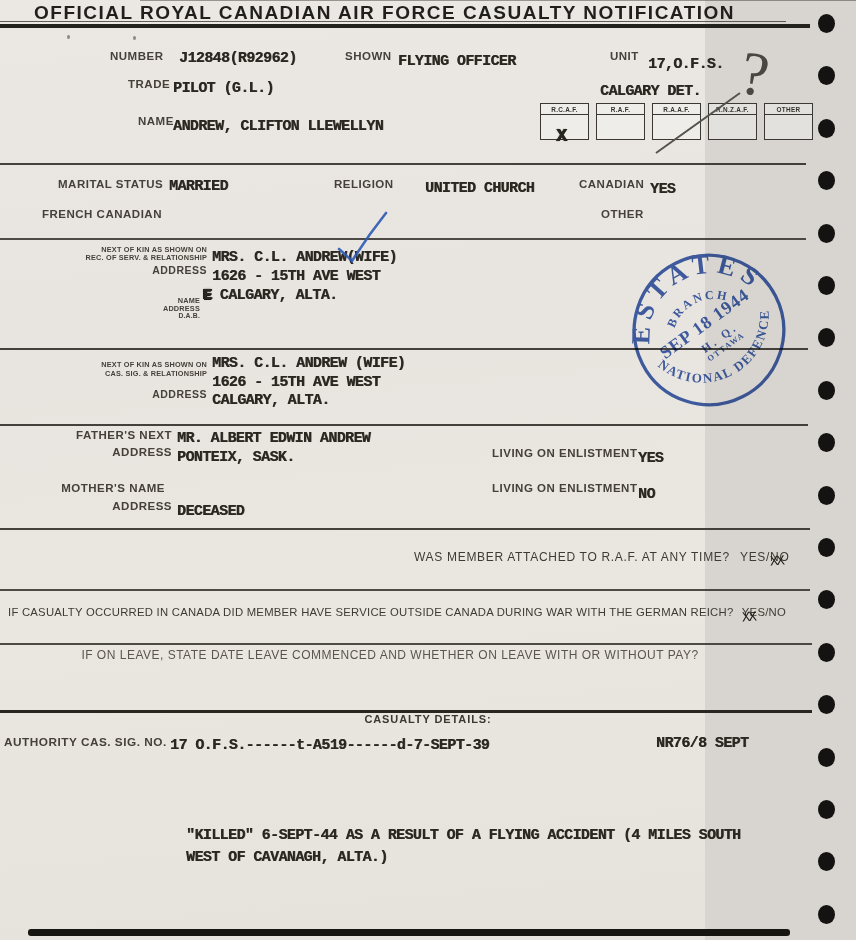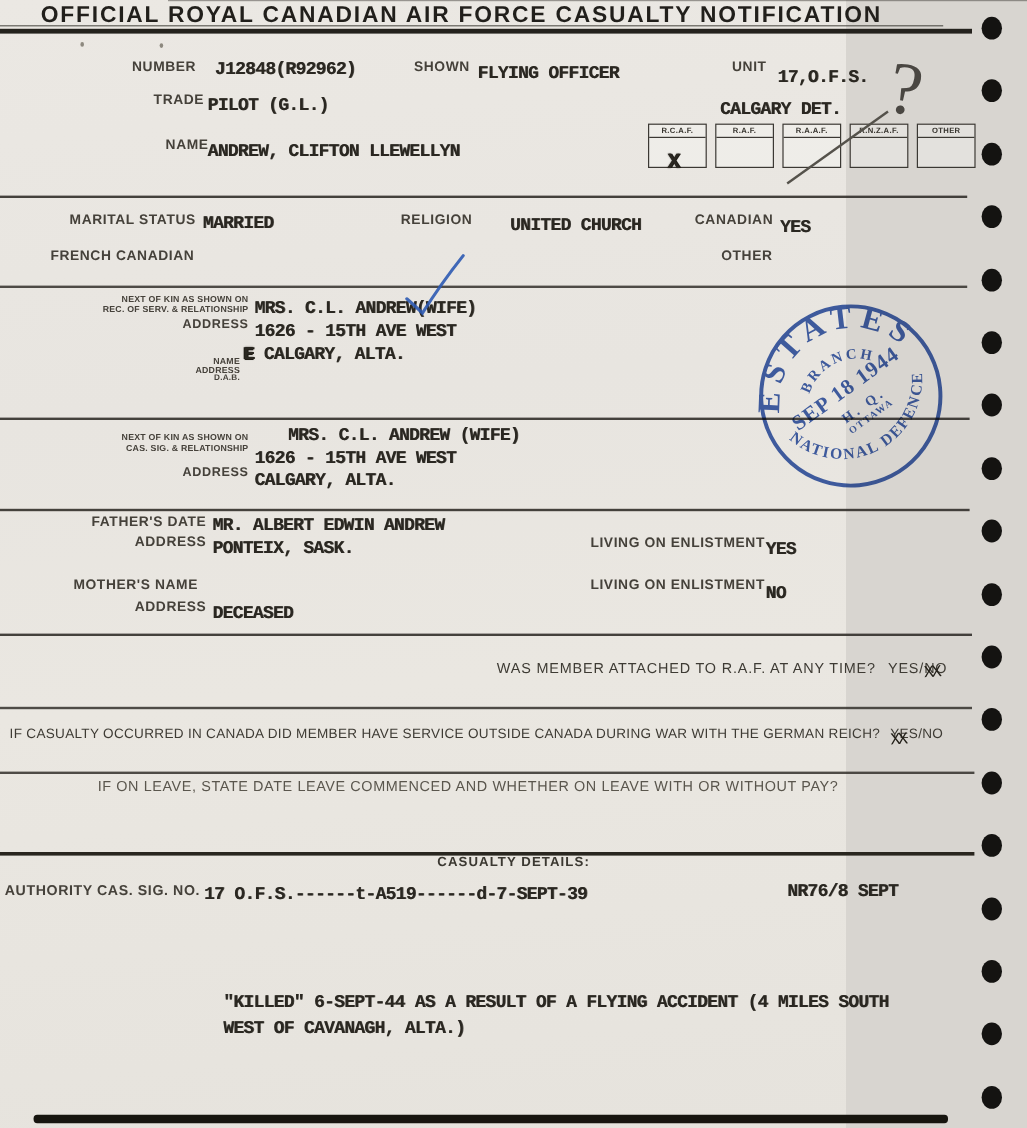--- a/index.html
+++ b/index.html
@@ -91,26 +91,26 @@
   <div class="lbl lbl-sm lbl-right" style="left:20px;top:304px;width:180px;">ADDRESS</div>
   <div class="lbl lbl-sm lbl-right" style="left:20px;top:312px;width:180px;font-size:6.8px;">D.A.B.</div>
   <div class="typed" style="left:212px;top:249px;">MRS. C.L. ANDREW(WIFE)</div>
   <div class="typed" style="left:212px;top:268px;">1626 - 15TH AVE WEST</div>
   <div class="typed" style="left:203px;top:287px;"><span class="blot">E</span><span> CALGARY, ALTA.</span></div>
 
   <div class="rule" style="top:348px;width:808px;height:2.2px;opacity:.9;"></div>
   <div class="lbl lbl-sm lbl-right" style="left:20px;top:360px;width:187px;">NEXT OF KIN AS SHOWN ON</div>
   <div class="lbl lbl-sm lbl-right" style="left:20px;top:369px;width:187px;">CAS. SIG. &amp; RELATIONSHIP</div>
   <div class="lbl lbl-right" style="left:20px;top:388px;width:187px;font-size:10.5px;">ADDRESS</div>
-  <div class="typed" style="left:212px;top:355px;margin-left:28px;">MRS. C.L. ANDREW (WIFE)</div>
+  <div class="typed" style="left:212px;top:355px;">MRS. C.L. ANDREW (WIFE)</div>
   <div class="typed" style="left:212px;top:374px;">1626 - 15TH AVE WEST</div>
   <div class="typed" style="left:212px;top:392px;">CALGARY, ALTA.</div>
 
   <div class="rule" style="top:424px;width:808px;height:2.2px;opacity:.9;"></div>
-  <div class="lbl lbl-right" style="left:40px;top:429px;width:132px;">FATHER'S DATE</div>
+  <div class="lbl lbl-right" style="left:40px;top:429px;width:132px;">FATHER'S NEXT</div>
   <div class="typed" style="left:177px;top:430px;">MR. ALBERT EDWIN ANDREW</div>
   <div class="lbl lbl-right" style="left:40px;top:446px;width:132px;">ADDRESS</div>
   <div class="typed" style="left:177px;top:449px;">PONTEIX, SASK.</div>
   <div class="lbl" style="left:492px;top:447px;">LIVING ON ENLISTMENT</div>
   <div class="typed" style="left:638px;top:450px;">YES</div>
   <div class="lbl lbl-right" style="left:40px;top:482px;width:125px;">MOTHER'S NAME</div>
   <div class="lbl" style="left:492px;top:482px;">LIVING ON ENLISTMENT</div>
   <div class="typed" style="left:638px;top:486px;">NO</div>
   <div class="lbl lbl-right" style="left:40px;top:500px;width:132px;">ADDRESS</div>
   <div class="typed" style="left:177px;top:503px;">DECEASED</div>

